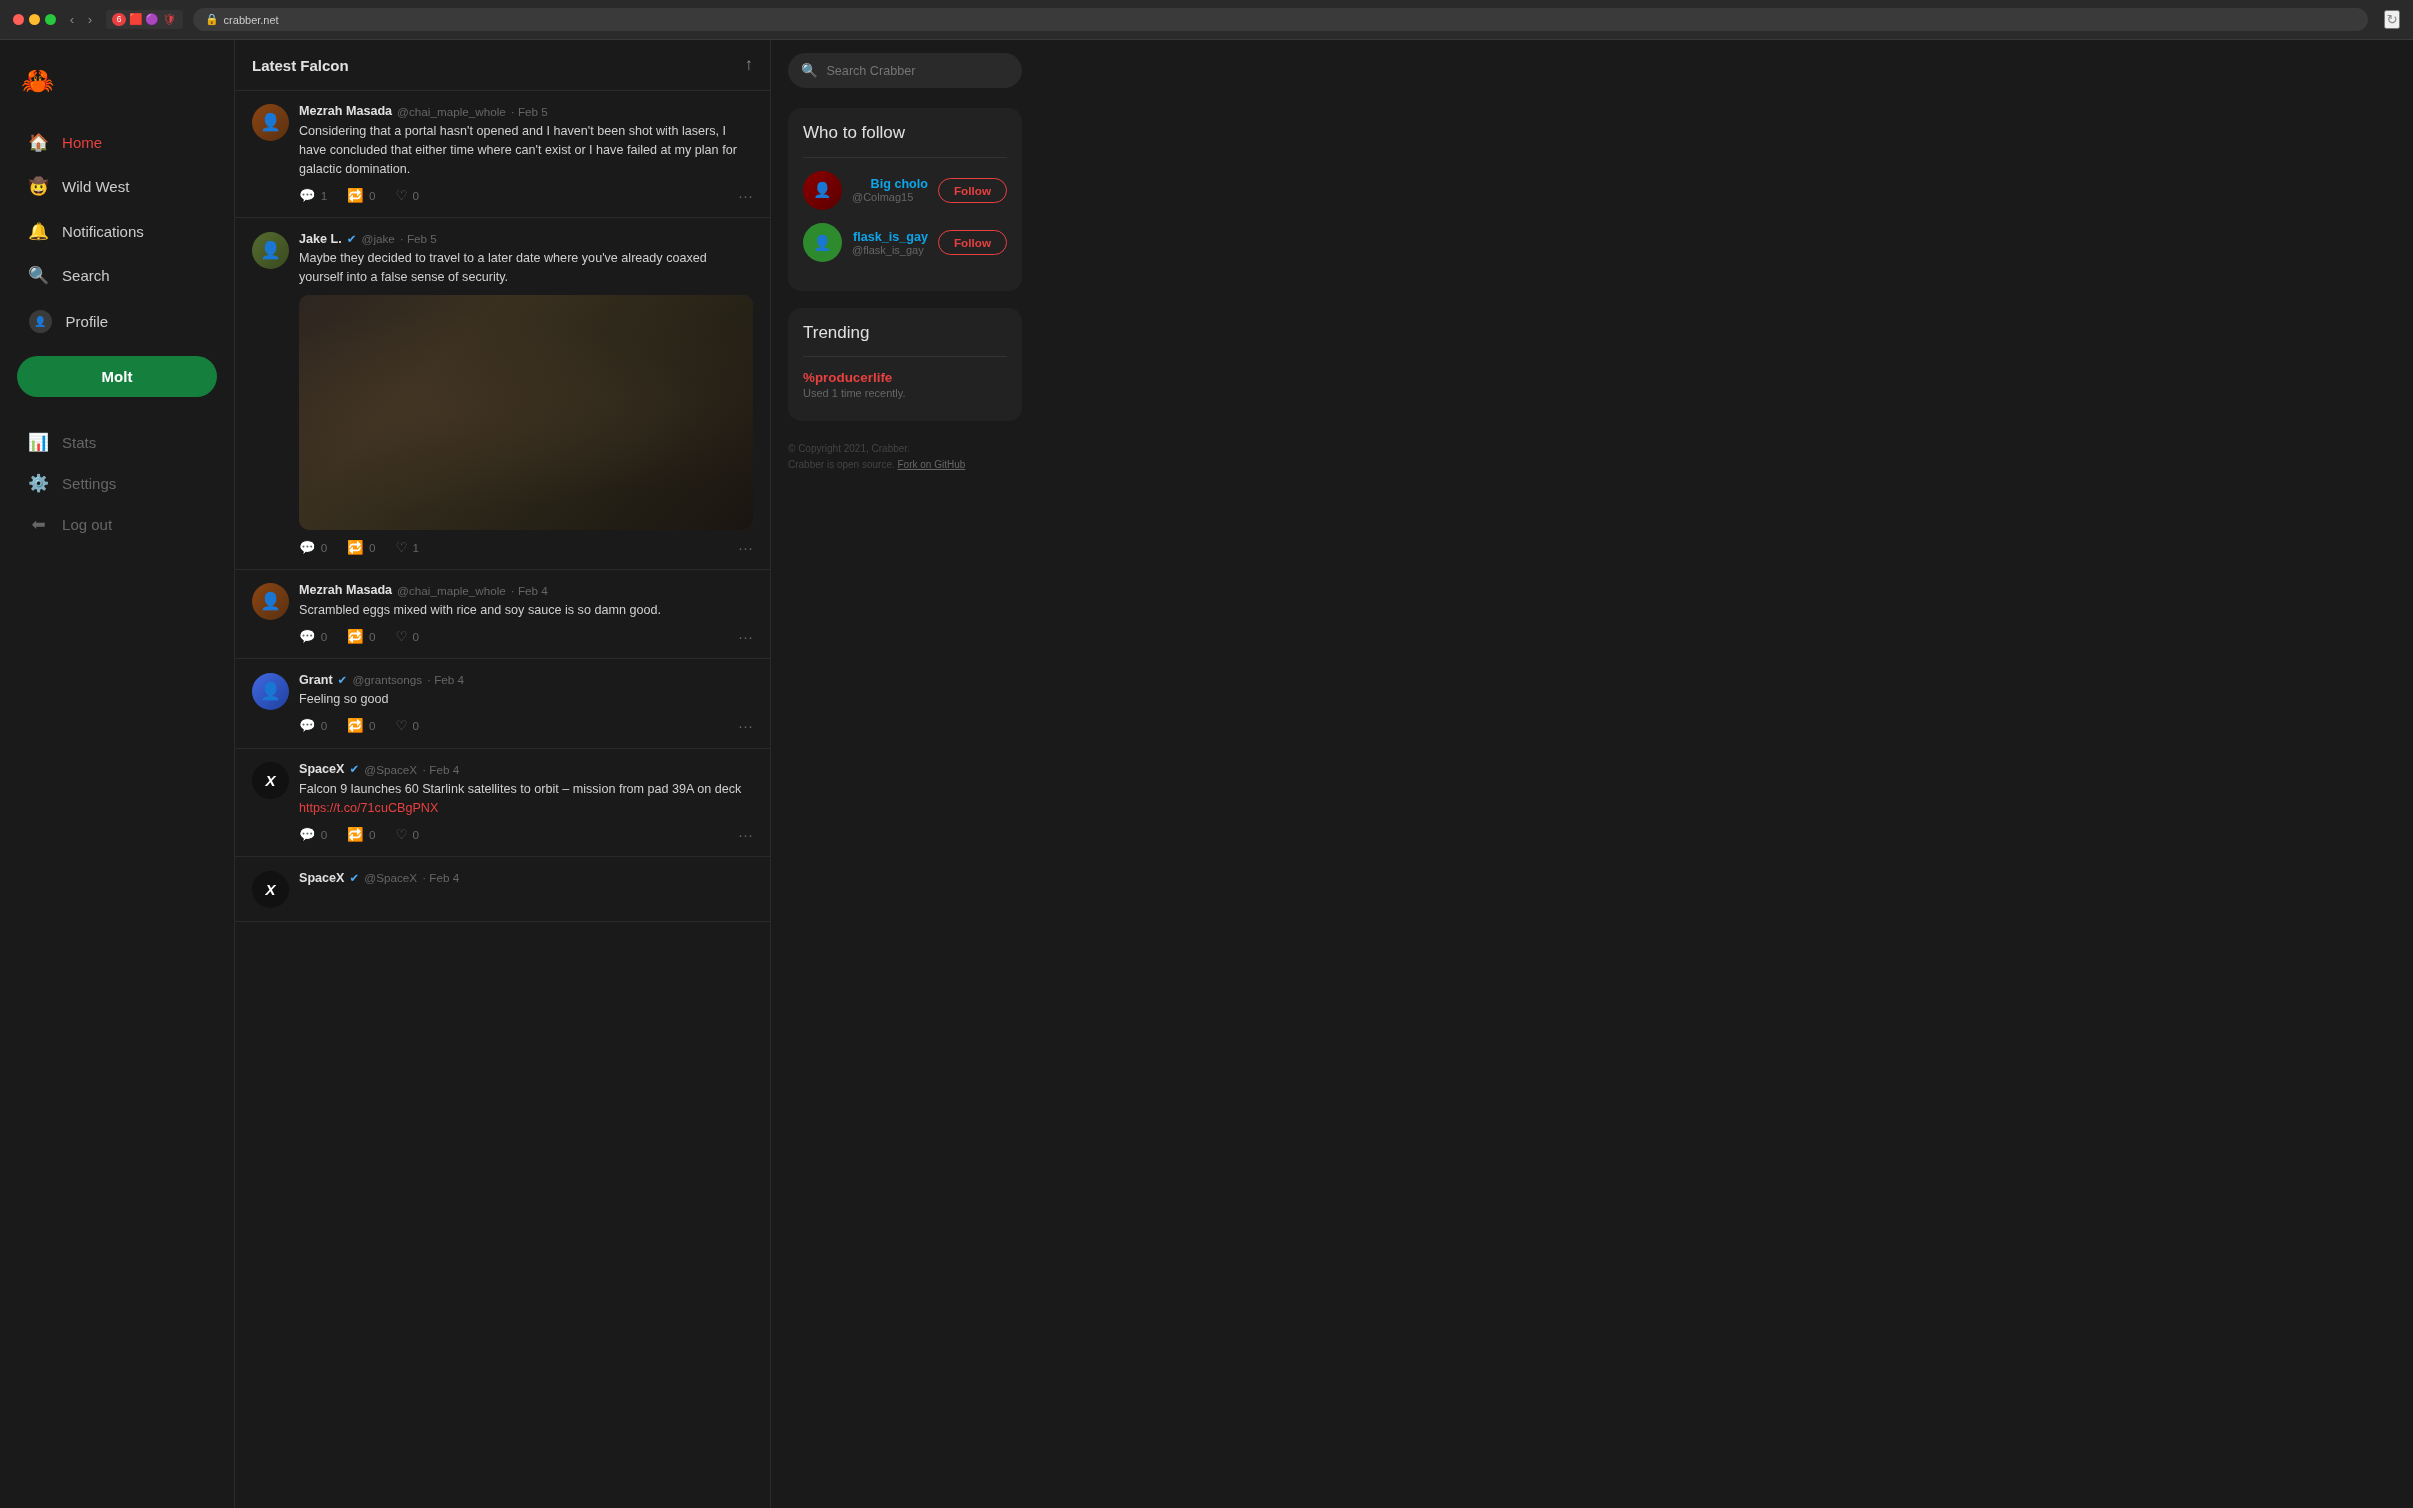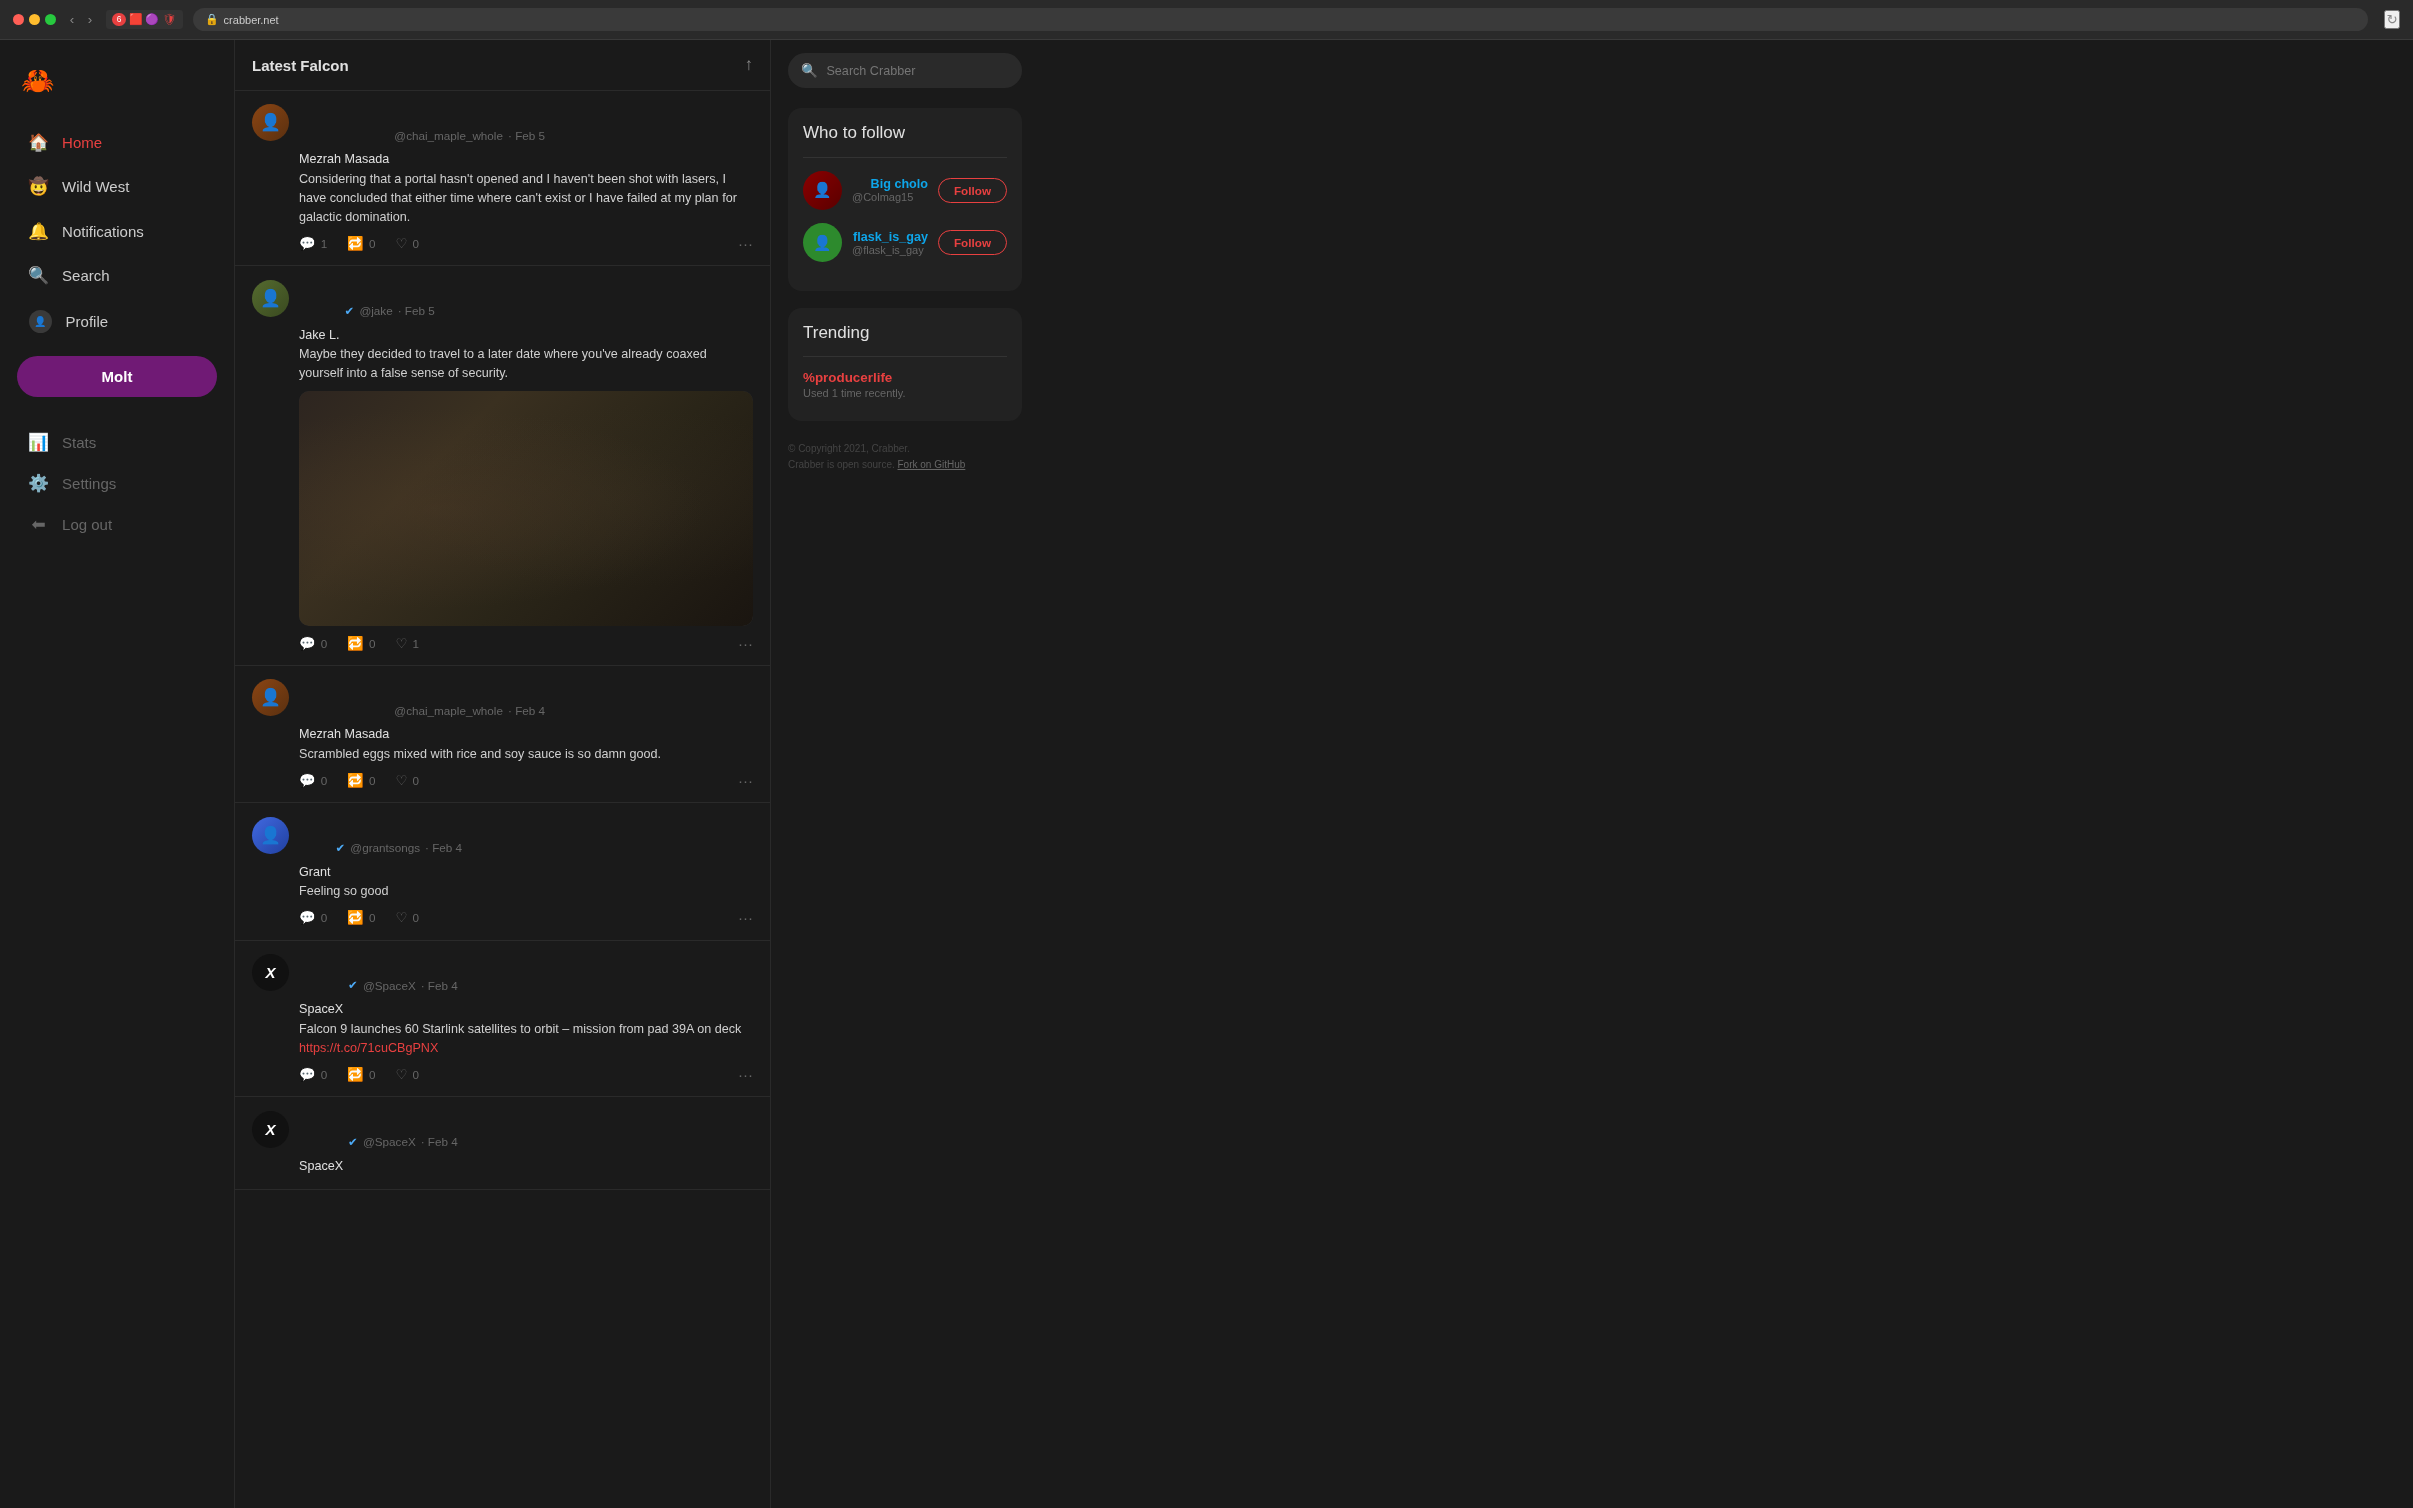--- a/index.html
+++ b/index.html
@@ -87,21 +87,21 @@
       cursor: pointer;
       color: #ccc;
       font-size: 15px;
       font-weight: 500;
       transition: background 0.15s;
     }
     .sidebar-item.active { color: #e84040; }
     .sidebar-icon { font-size: 17px; width: 20px; text-align: center; }
     .sidebar-label { font-size: 15px; }
     .molt-button {
-      background: #701a75;
+      background: #15803d;
       color: white;
       border: none;
       border-radius: 25px;
       padding: 11.7px 17px;
       font-size: 15px;
       font-weight: 600;
       cursor: pointer;
       margin: 13.4px 0;
       width: 100%;
     }
@@ -151,21 +151,21 @@
       background: #3a3a3a;
       flex-shrink: 0;
       overflow: hidden;
       display: flex; align-items: center; justify-content: center;
       font-size: 15px;
       font-weight: bold;
       color: #888;
     }
     .molt-content { flex: 1; min-width: 0; }
     .molt-header { display: flex; align-items: center; gap: 5px; margin-bottom: 3.4px; flex-wrap: wrap; }
-    .molt-username { font-weight: 400; font-size: 12.6px; color: #e0e0e0; margin-top: 48px; }
+    .molt-username { font-weight: 700; font-size: 12.6px; color: #e0e0e0; }
     .molt-handle { color: #666; font-size: 11.7px; }
     .molt-date { color: #666; font-size: 11.7px; }
     .verified-badge { color: #4dabf7; font-size: 11.7px; }
     .molt-text { font-size: 12.6px; line-height: 1.5; color: #d0d0d0; margin-bottom: 8.4px; }
     .molt-link { color: #e84040; text-decoration: none; }
     .molt-image {
       width: 100%; max-height: 268px;
       border-radius: 10px;
       background: #2a2a2a;
       margin-bottom: 8.4px;

